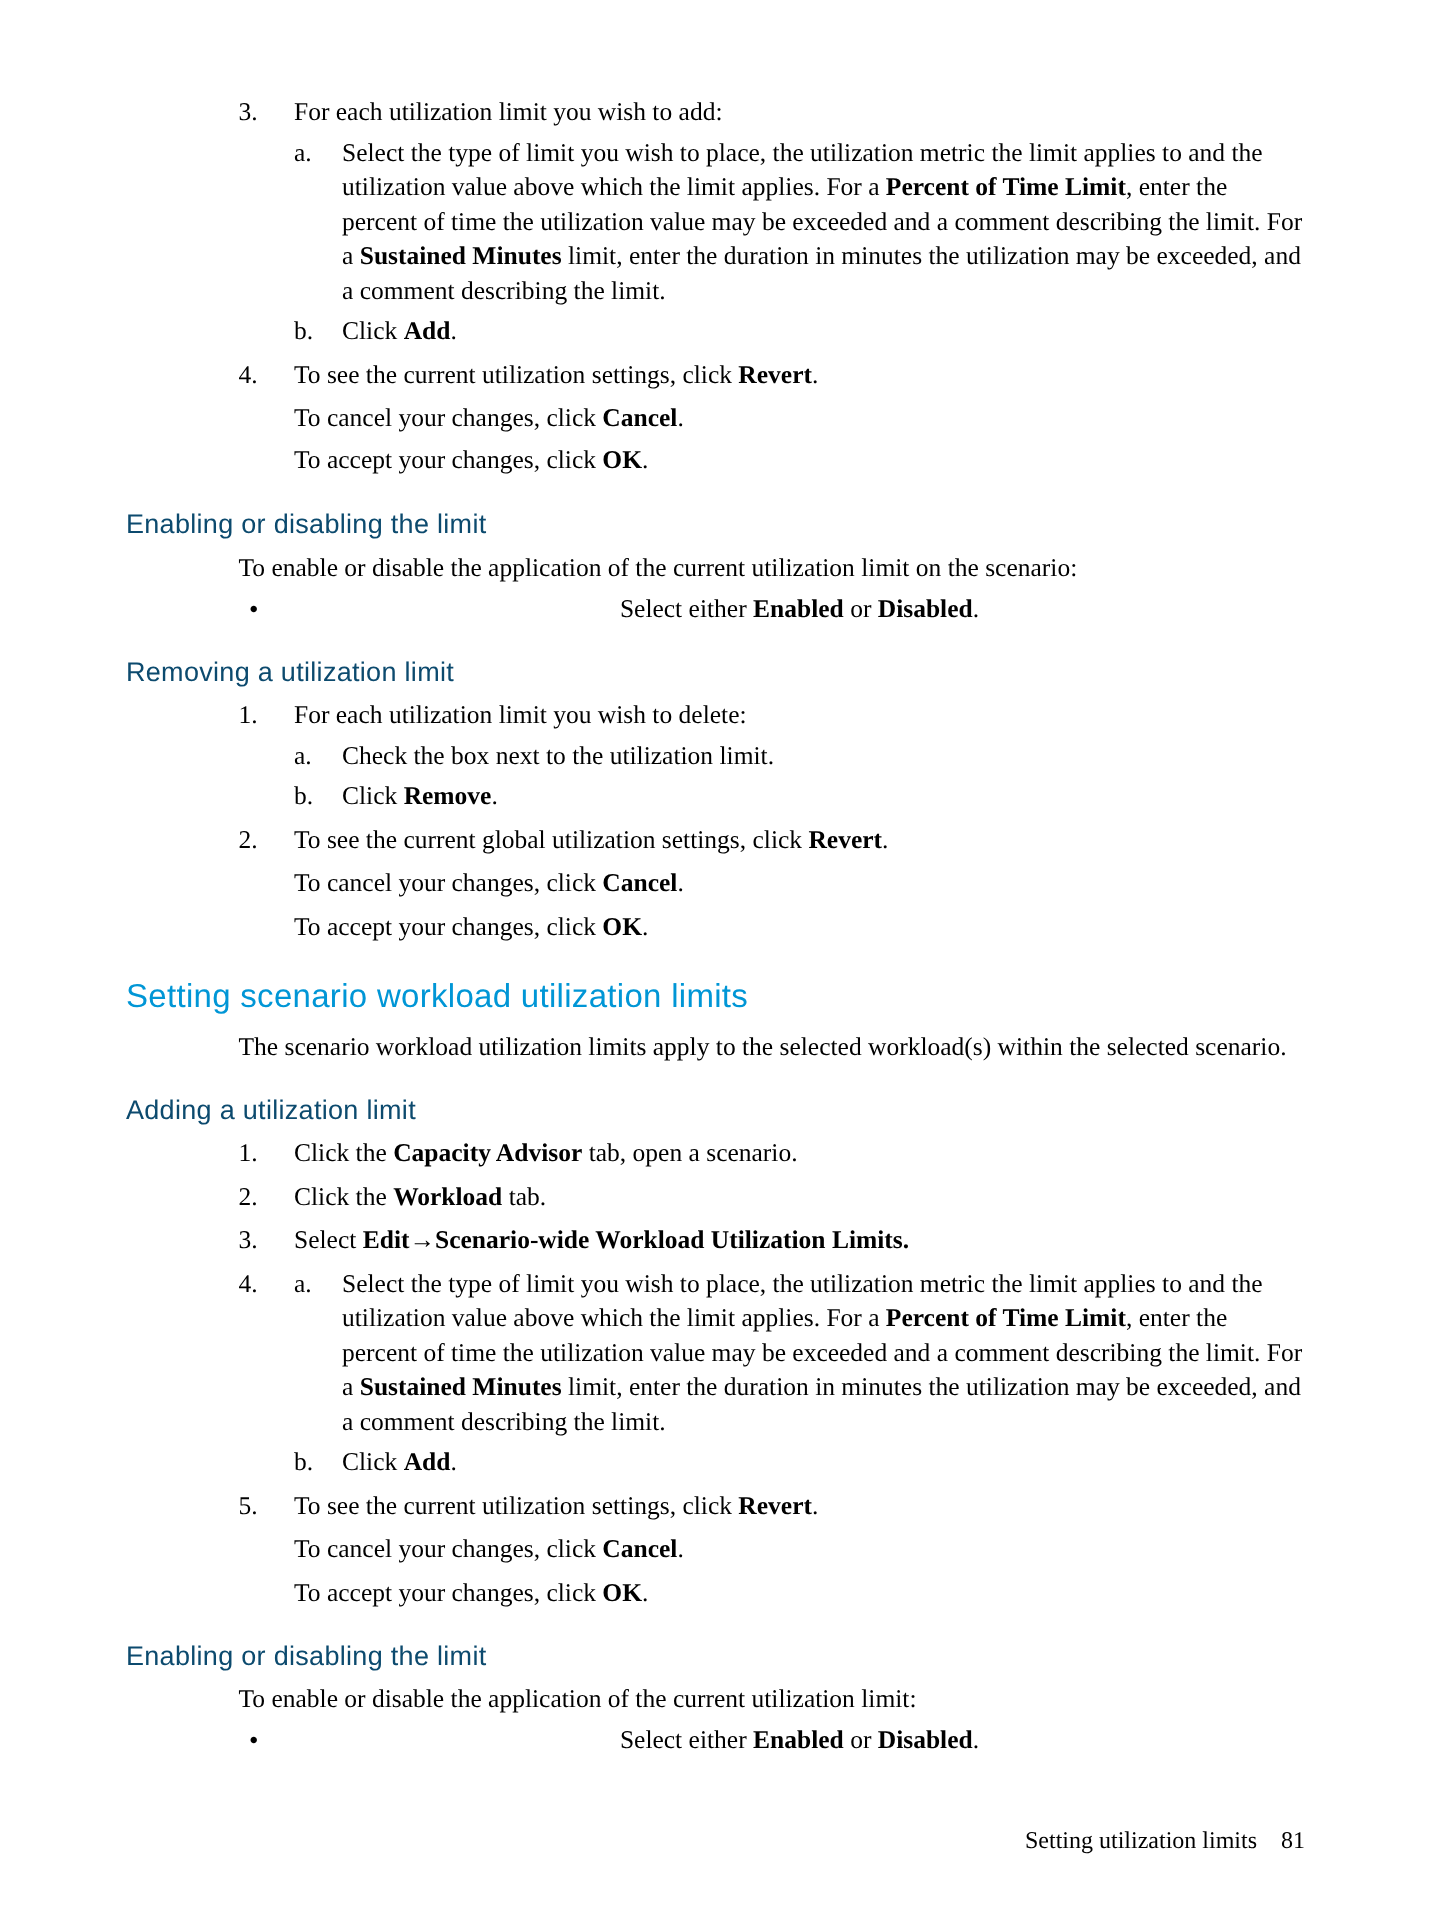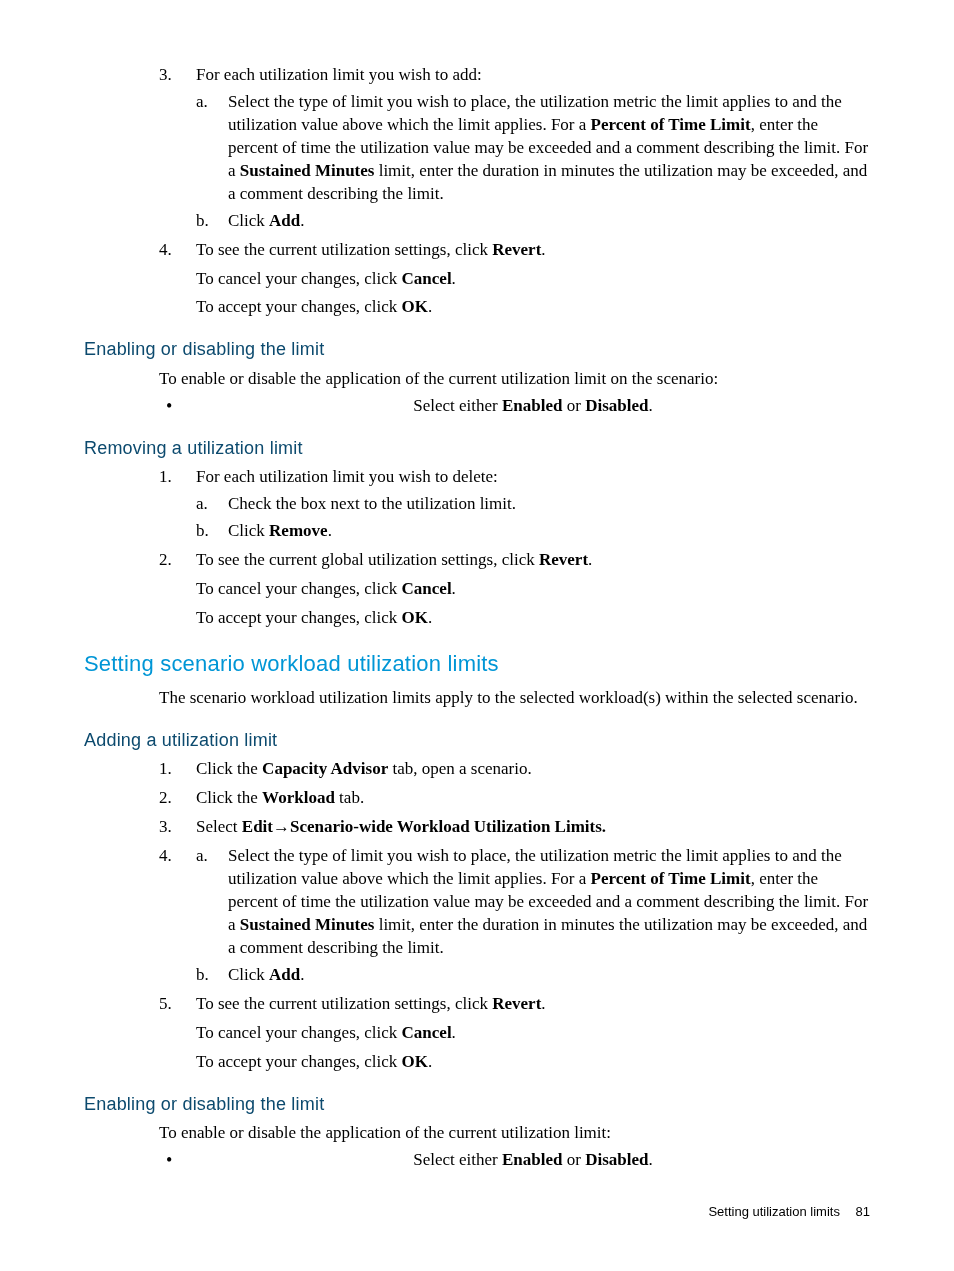--- a/index.html
+++ b/index.html
@@ -85,24 +85,24 @@
   }
   ul.bullet > li::before {
     content: "•";
     position: absolute;
     left: 82px;
     top: -1px;
     font-size: 18px;
   }
   .footer {
     position: absolute;
-    bottom: 50px;
+    bottom: 32px;
     right: 84px;
-    font-size: 13px;
-    font-family: Liberation Sans, sans-serif;
+    font-size: 16px;
+    font-family: Liberation Serif, serif;
   }
   .footer .label {}
   .footer .pg { margin-left: 12px; }
   b { font-weight: bold; }
 </style>
 </head>
 <body>
 
 <div class="page">
   <div class="content">

